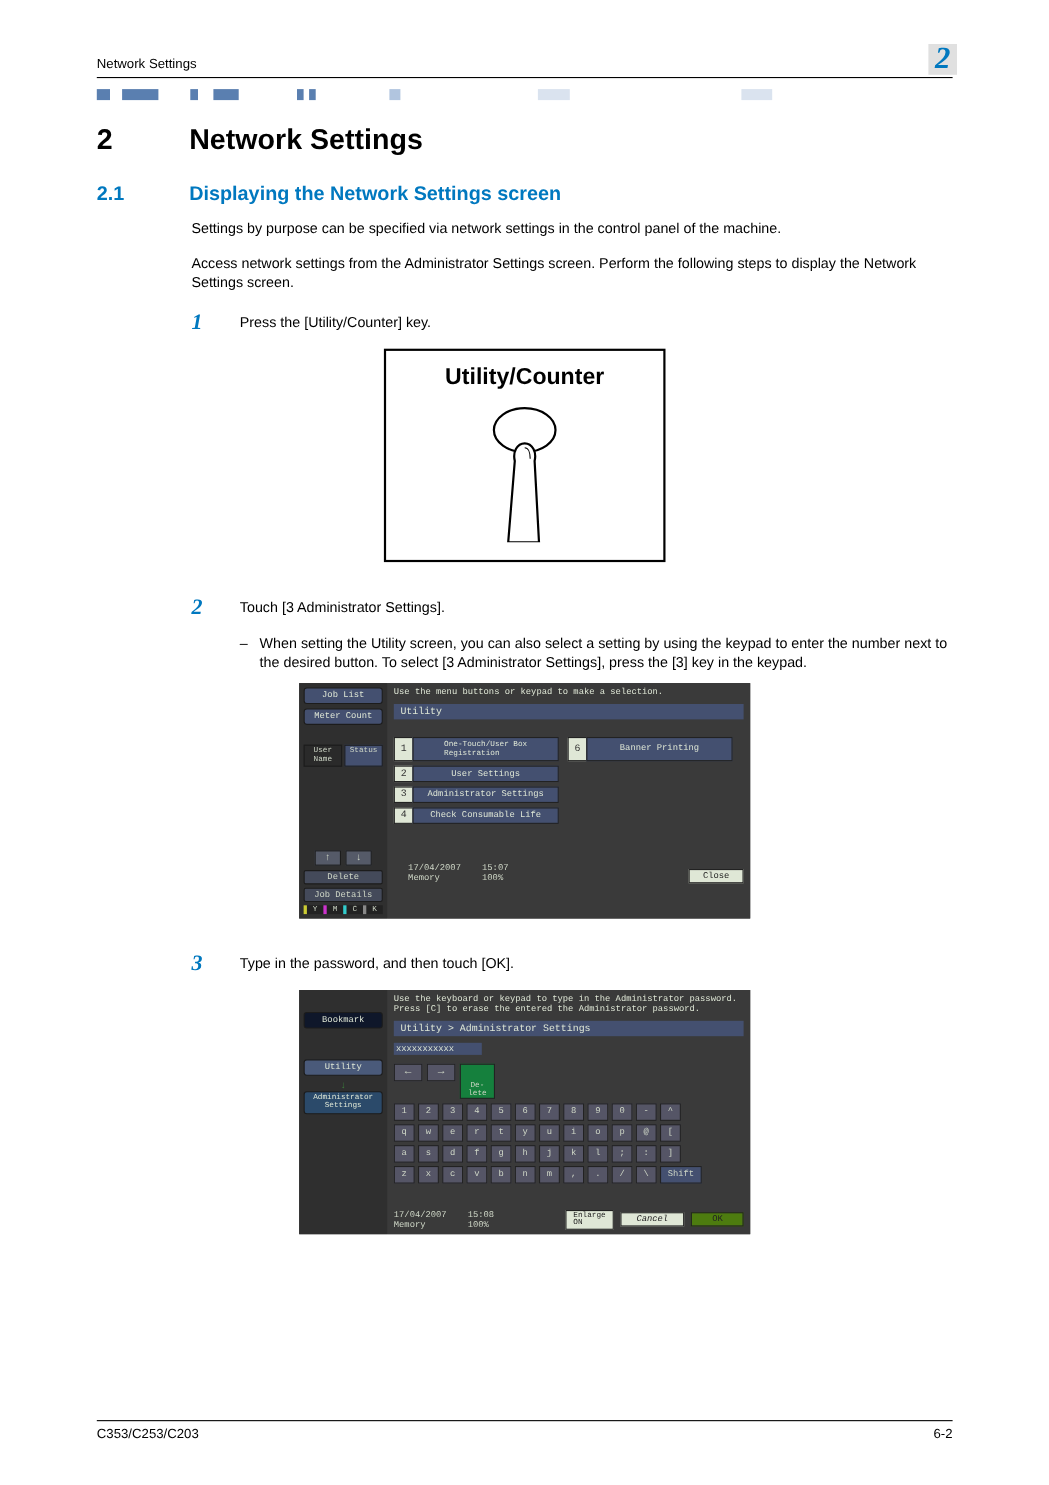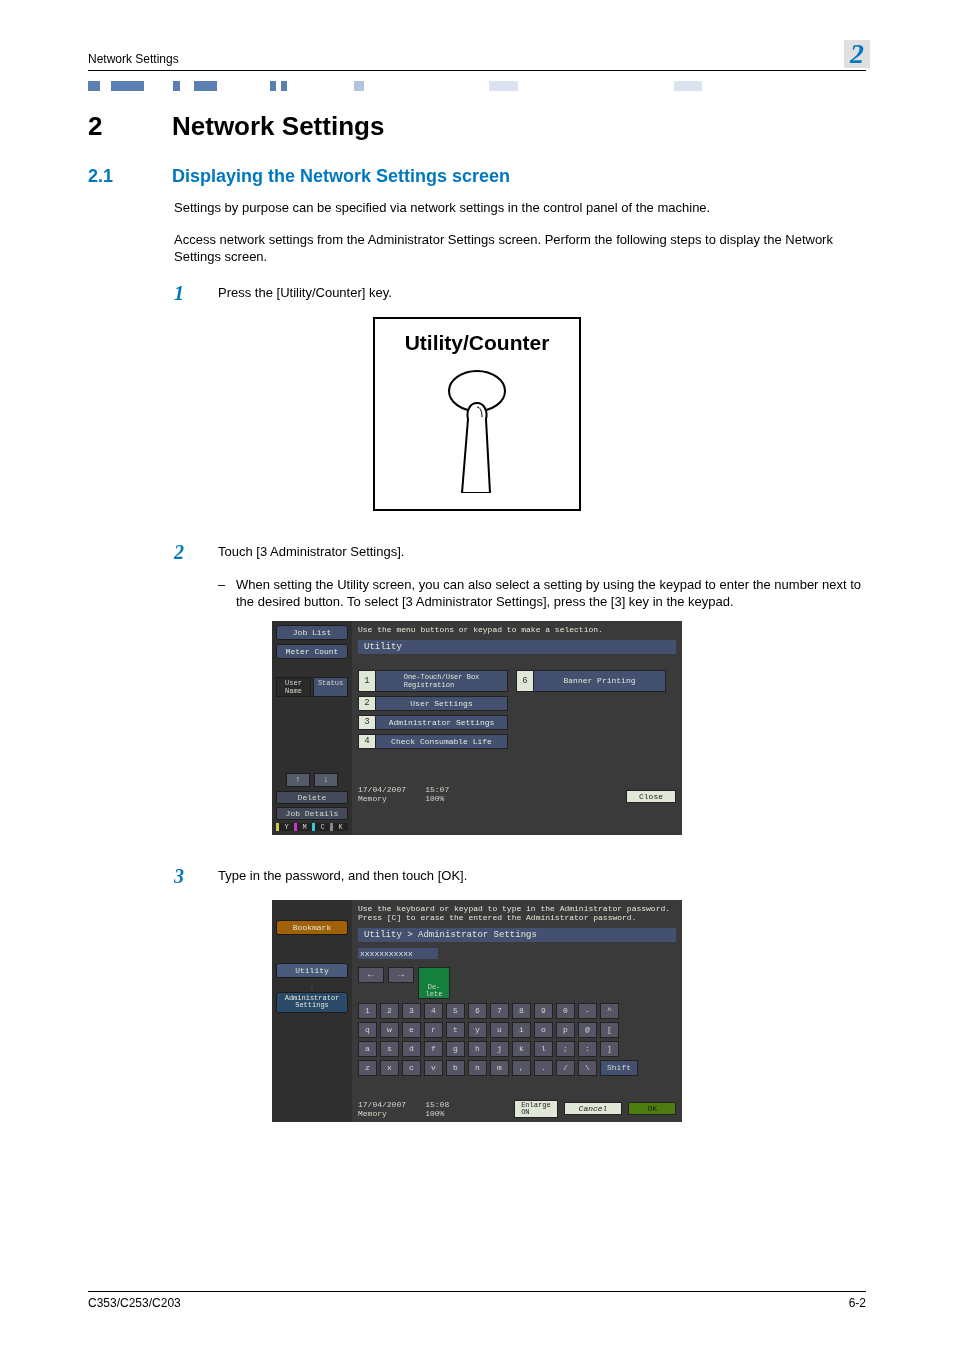--- a/index.html
+++ b/index.html
@@ -112,21 +112,21 @@
   .bullet .dash { width: 18px; flex: none; }
   .bullet .btxt { flex: 1; }
 
   .fig {
     margin: 10px auto 28px auto;
     display: flex;
     justify-content: center;
   }
   .util-box {
     border: 2px solid #000;
-    width: 208px;
+    width: 256px;
     height: 194px;
     text-align: center;
     padding-top: 12px;
     box-sizing: border-box;
     position: relative;
   }
   .util-box .lbl {
     font-family: Arial, sans-serif;
     font-weight: bold;
     font-size: 21px;
@@ -196,21 +196,21 @@
     width:16px; background:#dfe7d6; color:#333; text-align:center; font-size:9px;
     border:1px solid #222; border-right:none;
     display:flex; align-items:center; justify-content:center;
   }
   .pr-item .lblbox {
     flex:1; background:#445070; color:#dfe7d6; border:1px solid #222; font-size:8px;
     display:flex; align-items:center; justify-content:center; padding:2px 0;
   }
   .pr-footer {
     display:flex; justify-content:space-between; align-items:flex-end;
-    margin-top:36px; font-size:8px;
+    margin-top:36px; font-size:8px;margin-left:13px;
   }
   .pr-close {
     background:#dfe7d6; color:#222; border:1px solid #222; padding:1px 12px; font-size:8px;
   }
 
   .input-field {
     width:76px; background:#445070; color:#dfe7d6; font-size:8px; padding:1px 2px; margin:4px 0 8px 0;
   }
   .kb-rowarrow { display:flex; gap:4px; margin-bottom:4px;}
   .kb-rowarrow .kbtn {
@@ -224,21 +224,21 @@
   .kb-row .shift { width:36px; background:#445070;}
   .pr-footer2 {
     display:flex; justify-content:space-between; align-items:center;
     margin-top:24px; font-size:8px;gap:16px;
   }
   .pr-footer2 .right-btns { display:flex; gap:6px; align-items:center;}
   .pr-footer2 .enl { background:#dfe7d6; color:#222; border:1px solid #222; padding:1px 6px; font-size:7px;}
   .pr-footer2 .cancel { background:#dfe7d6; color:#222; border:1px solid #222; padding:1px 14px;font-style:italic;}
   .pr-footer2 .ok { background:#4d7c0f; color:#222; border:1px solid #222; padding:1px 18px;}
 
-  .pl-btn.green { background:#a16207;text-align:center; }
+  .pl-btn.green { background:#0f172a;text-align:center; }
   .pl-arrow-down { text-align:center; color:#3b7d3b; font-size:9px; }
   .pl-btn.dark { background:#2b4a6a; font-size:7px; line-height:1.1; padding:2px 0;}
 
   .page-footer {
     position:absolute;
     bottom: 40px;
     left: 88px; right: 88px;
     border-top:1px solid #000;
     font-size:12px;
     display:flex; justify-content:space-between;

